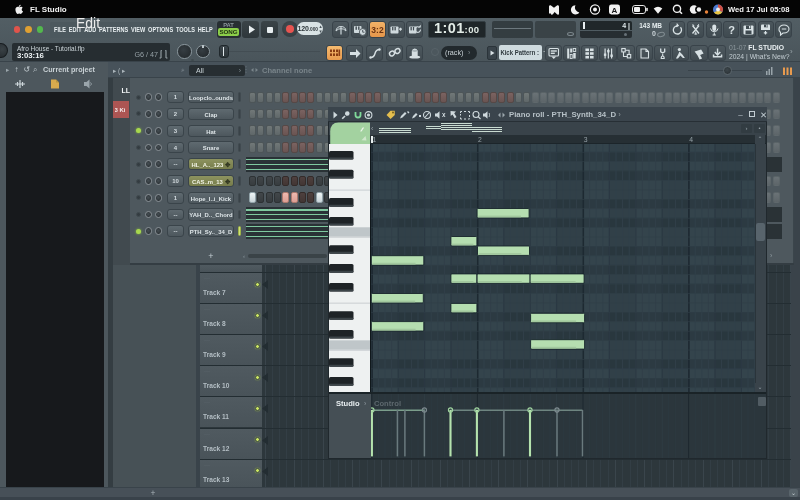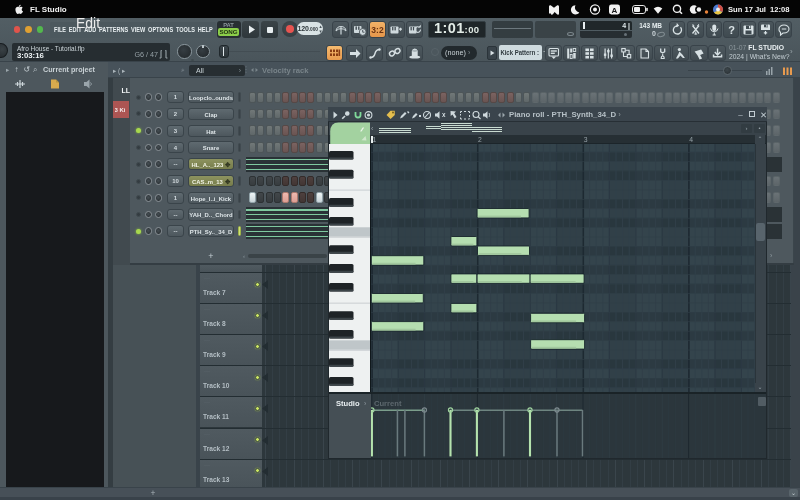--- a/index.html
+++ b/index.html
@@ -27,22 +27,22 @@
     <line x1="133.7" y1="8.5" x2="136" y2="10.8" stroke="#f2f2f2" stroke-width="1.6"></line>
 <circle cx="148" cy="6.5" r="4.2" fill="#f2f2f2"></circle>
     <circle cx="152.5" cy="6.5" r="3.4" fill="#050505"></circle>
     <circle cx="152.9" cy="6.5" r="2.2" fill="#f2f2f2"></circle>
 <circle cx="160.5" cy="9" r="1.7" fill="#e8833a"></circle>
 <circle cx="172" cy="6.5" r="5" fill="#4e7bd0"></circle>
     <path d="M172 1.5a5 5 0 0 1 4.4 7.4l-4.4-2.4z" fill="#cf4f42"></path>
     <path d="M176.4 8.9A5 5 0 0 1 168 9.6l4-2.1z" fill="#e8c33f"></path>
     <circle cx="172" cy="6.5" r="1.9" fill="#eceff2"></circle>
 </svg>
-<div style="position:absolute;left:728px;top:3px;width:40px;height:13px;z-index:61;color:#f5f5f5;font-size:7.6px;font-weight:bold;line-height:13px;white-space:nowrap;">Sun 17 Jul</div>
-<div style="position:absolute;left:770px;top:3px;width:28px;height:13px;z-index:61;color:#f5f5f5;font-size:7.6px;font-weight:bold;line-height:13px;">12:08</div>
+<div style="position:absolute;left:728px;top:3px;width:40px;height:13px;z-index:61;color:#f5f5f5;font-size:7.6px;font-weight:bold;line-height:13px;white-space:nowrap;">Wed 17 Jul</div>
+<div style="position:absolute;left:770px;top:3px;width:28px;height:13px;z-index:61;color:#f5f5f5;font-size:7.6px;font-weight:bold;line-height:13px;">05:08</div>
 <div style="position:absolute;left:0px;top:18px;width:800px;height:44px;background:linear-gradient(#525e64,#4a555b);border-bottom:1px solid #39434a;z-index:50;"></div>
 <div style="position:absolute;left:13.6px;top:26.1px;width:6.8px;height:6.8px;z-index:51;background:#e0544b;border-radius:50%;"></div>
 <div style="position:absolute;left:25.1px;top:26.1px;width:6.8px;height:6.8px;z-index:51;background:#dfa032;border-radius:50%;"></div>
 <div style="position:absolute;left:36.6px;top:26.1px;width:6.8px;height:6.8px;z-index:51;background:#53b84d;border-radius:50%;"></div>
 <div style="position:absolute;left:50px;top:21.5px;width:166px;height:16px;z-index:51;background:#4c585e;border-radius:2px;"></div>
 <div style="position:absolute;left:54px;top:21.5px;width:162px;height:16px;z-index:51;color:#e8eef0;font-size:7px;font-weight:bold;line-height:16px;word-spacing:1.6px;white-space:nowrap;transform:scaleX(0.795);transform-origin:left center;">FILE EDIT ADD PATTERNS VIEW OPTIONS TOOLS HELP</div>
 <div style="position:absolute;left:216.5px;top:20.5px;width:24px;height:17.5px;z-index:51;background:#272e32;border-radius:3px;"></div>
 <div style="position:absolute;left:216.5px;top:21.5px;width:24px;height:6px;z-index:51;color:#8b969b;font-size:5.8px;font-weight:bold;text-align:center;line-height:6px;">PAT</div>
 <div style="position:absolute;left:218px;top:27.5px;width:21px;height:8.5px;z-index:51;background:#8ccf4a;border-radius:2px;color:#233312;font-size:6.2px;font-weight:bold;text-align:center;line-height:8.5px;">SONG</div>
 <div style="position:absolute;left:242px;top:20.5px;width:17px;height:17.5px;z-index:51;background:linear-gradient(#3b4448,#2e373b);border-radius:3px;"></div>
@@ -188,21 +188,21 @@
       <ellipse cx="11.5" cy="6" rx="2.6" ry="2.2" transform="rotate(-35 11.5 6)"></ellipse>
     </g>
 <g transform="translate(80,0)" fill="#d7e0e3">
       <ellipse cx="8.75" cy="12" rx="5.5" ry="1.6"></ellipse>
       <path d="M5.8 12V6a3 3.2 0 0 1 5.9 0v6z"></path>
       <ellipse cx="8.75" cy="5.8" rx="2.95" ry="1.1" fill="#aab5b9"></ellipse>
     </g>
 </svg>
 <div style="position:absolute;left:430.5px;top:48px;width:8px;height:8px;z-index:51;background:#4c575d;border-radius:50%;border:1px solid #576268;"></div>
 <div style="position:absolute;left:440.5px;top:45.5px;width:36px;height:14px;z-index:51;background:#22292d;border-radius:7px;"></div>
-<div style="position:absolute;left:445px;top:45.5px;width:26px;height:14px;z-index:51;color:#c9d2d6;font-size:7.2px;line-height:14px;">(none)</div>
+<div style="position:absolute;left:445px;top:45.5px;width:26px;height:14px;z-index:51;color:#c9d2d6;font-size:7.2px;line-height:14px;">(rack)</div>
 <div style="position:absolute;left:468px;top:45.5px;width:8px;height:14px;z-index:51;color:#7e898e;font-size:7px;line-height:14px;">›</div>
 <div style="position:absolute;left:486.5px;top:45.5px;width:10.5px;height:14px;z-index:51;background:#39434a;border-radius:2px;border:1px solid #2b343a;"></div>
 <svg class="ab" style="left:489.5px;top:49.5px;z-index:51" width="5" height="6" viewBox="0 0 5 6">
     <path d="M0.5 0.5l4 2.5-4 2.5z" fill="#d7e0e3"></path>
   </svg>
 <div style="position:absolute;left:498.5px;top:44.5px;width:43.5px;height:15.5px;z-index:51;background:#cfdbdf;border-radius:2px;"></div>
 <div style="position:absolute;left:498.5px;top:44.5px;width:43.5px;height:15.5px;z-index:51;color:#2f393e;font-size:6.3px;font-weight:bold;line-height:15.5px;text-align:center;white-space:nowrap;transform:scaleX(0.95);transform-origin:left center;">Kick Pattern :</div>
 <div style="position:absolute;left:543px;top:47px;width:8px;height:10px;z-index:51;color:#cdd6da;font-size:9px;line-height:10px;">+</div>
 <div style="position:absolute;left:544.5px;top:44.5px;width:17.5px;height:16.5px;z-index:51;background:linear-gradient(#4d585e,#414b51);border-radius:3px;border:1px solid #39434a;"></div>
 <div style="position:absolute;left:562.7px;top:44.5px;width:17.5px;height:16.5px;z-index:51;background:linear-gradient(#4d585e,#414b51);border-radius:3px;border:1px solid #39434a;"></div>
@@ -441,21 +441,21 @@
 <div style="position:absolute;left:0px;top:497px;width:800px;height:3px;background:#39424a;z-index:30;"></div>
 <div style="position:absolute;left:789px;top:488.5px;width:9px;height:8px;background:#59646b;border-radius:2px;z-index:31;color:#cdd6da;font-size:6px;line-height:8px;text-align:center;">⌄</div>
 <div style="position:absolute;left:108px;top:62px;width:692px;height:16px;background:#47525a;border-bottom:1px solid #39434a;z-index:12;"></div>
 <div style="position:absolute;left:113px;top:66px;width:30px;height:9px;z-index:13;color:#aab4ba;font-size:6.5px;line-height:9px;">▸ ( ▸</div>
 <div style="position:absolute;left:181px;top:64.5px;width:7px;height:10px;z-index:13;color:#8f9aa0;font-size:7px;line-height:10px;">⌕</div>
 <div style="position:absolute;left:189px;top:64.5px;width:56px;height:11.5px;z-index:13;background:#272e32;border-radius:2px;color:#ccd5d9;font-size:7px;line-height:11.5px;"><span style="margin-left:7px;">All</span><span style="position:absolute;right:4px;color:#7e898e;">›</span></div>
 <div style="position:absolute;left:242px;top:64px;width:4px;height:12px;z-index:13;color:#6d787e;font-size:8px;line-height:12px;">⋮</div>
 <svg class="ab" style="left:250px;top:66px;z-index:13" width="9" height="8" viewBox="0 0 9 8">
     <path d="M3.5 2L1 4l2.5 2zM5.5 2L8 4 5.5 6z" fill="#7b868c"></path>
   </svg>
-<div style="position:absolute;left:262px;top:64.5px;width:60px;height:11px;z-index:13;color:#79848a;font-size:7.6px;font-weight:bold;line-height:11px;">Velocity rack</div>
+<div style="position:absolute;left:262px;top:64.5px;width:60px;height:11px;z-index:13;color:#79848a;font-size:7.6px;font-weight:bold;line-height:11px;">Channel none</div>
 <div style="position:absolute;left:688px;top:69.5px;width:74px;height:1.2px;background:#39434a;z-index:13;"></div>
 <div style="position:absolute;left:723px;top:65.5px;width:9px;height:9px;background:radial-gradient(circle at 45% 40%,#3d464b,#272e32);border:1px solid #5a656b;border-radius:50%;z-index:13;"></div>
 <svg class="ab" style="left:766px;top:65.5px;z-index:13" width="30" height="10" viewBox="0 0 30 10">
     <g fill="#99a4aa">
       <rect x="0" y="5" width="1.5" height="4"></rect>
       <rect x="2.5" y="3" width="1.5" height="6"></rect>
       <rect x="5" y="1" width="1.5" height="8"></rect>
     </g>
     <g fill="#e89a4e">
       <rect x="17" y="1.5" width="2" height="7.5"></rect>
@@ -1204,21 +1204,21 @@
 <path d="M37.5 18.5l-5 -0.3 4-4.2z" fill="#cfe7cc"></path>
 </svg>
 <div style="position:absolute;left:754.5px;top:143.5px;width:11px;height:248.5px;background:#39434a;z-index:26;border-left:1px solid #2a343a;"></div>
 <div style="position:absolute;left:755.5px;top:223px;width:9px;height:18px;background:#58646c;border-radius:2px;z-index:27;"></div>
 <div style="position:absolute;left:755px;top:135px;width:10px;height:9px;z-index:27;background:#39434a;color:#98a3a9;font-size:6px;line-height:9px;text-align:center;">⌃</div>
 <div style="position:absolute;left:755px;top:383px;width:10px;height:9px;z-index:27;background:#39434a;color:#98a3a9;font-size:6px;line-height:9px;text-align:center;">⌄</div>
 <div style="position:absolute;left:329px;top:392px;width:437px;height:66px;background:#2b363c;z-index:26;border-top:2px solid #1a2327;"></div>
 <div style="position:absolute;left:329px;top:394px;width:41.5px;height:64px;background:#454f55;z-index:27;"></div>
 <div style="position:absolute;left:336px;top:398.5px;width:34px;height:9px;z-index:28;color:#e8eef0;font-size:7.6px;font-weight:bold;line-height:9px;">Studio</div>
 <div style="position:absolute;left:364px;top:398.5px;width:6px;height:9px;z-index:28;color:#8d989e;font-size:7px;line-height:9px;">›</div>
-<div style="position:absolute;left:374px;top:398.5px;width:40px;height:9px;z-index:28;color:#5d686e;font-size:7.6px;font-weight:bold;line-height:9px;">Current</div>
+<div style="position:absolute;left:374px;top:398.5px;width:40px;height:9px;z-index:28;color:#5d686e;font-size:7.6px;font-weight:bold;line-height:9px;">Control</div>
 <svg class="ab" style="left:370.5px;top:394px;z-index:27" width="384" height="64" viewBox="0 0 384 64">
     <rect x="0.30" y="0" width="1" height="64" fill="#1d272e"></rect>
     <rect x="6.90" y="0" width="1" height="64" fill="#2d3940"></rect>
     <rect x="13.50" y="0" width="1" height="64" fill="#2d3940"></rect>
     <rect x="20.10" y="0" width="1" height="64" fill="#2d3940"></rect>
     <rect x="26.70" y="0" width="1" height="64" fill="#2f3c43"></rect>
     <rect x="33.30" y="0" width="1" height="64" fill="#2d3940"></rect>
     <rect x="39.90" y="0" width="1" height="64" fill="#2d3940"></rect>
     <rect x="46.50" y="0" width="1" height="64" fill="#2d3940"></rect>
     <rect x="53.10" y="0" width="1" height="64" fill="#2f3c43"></rect>

